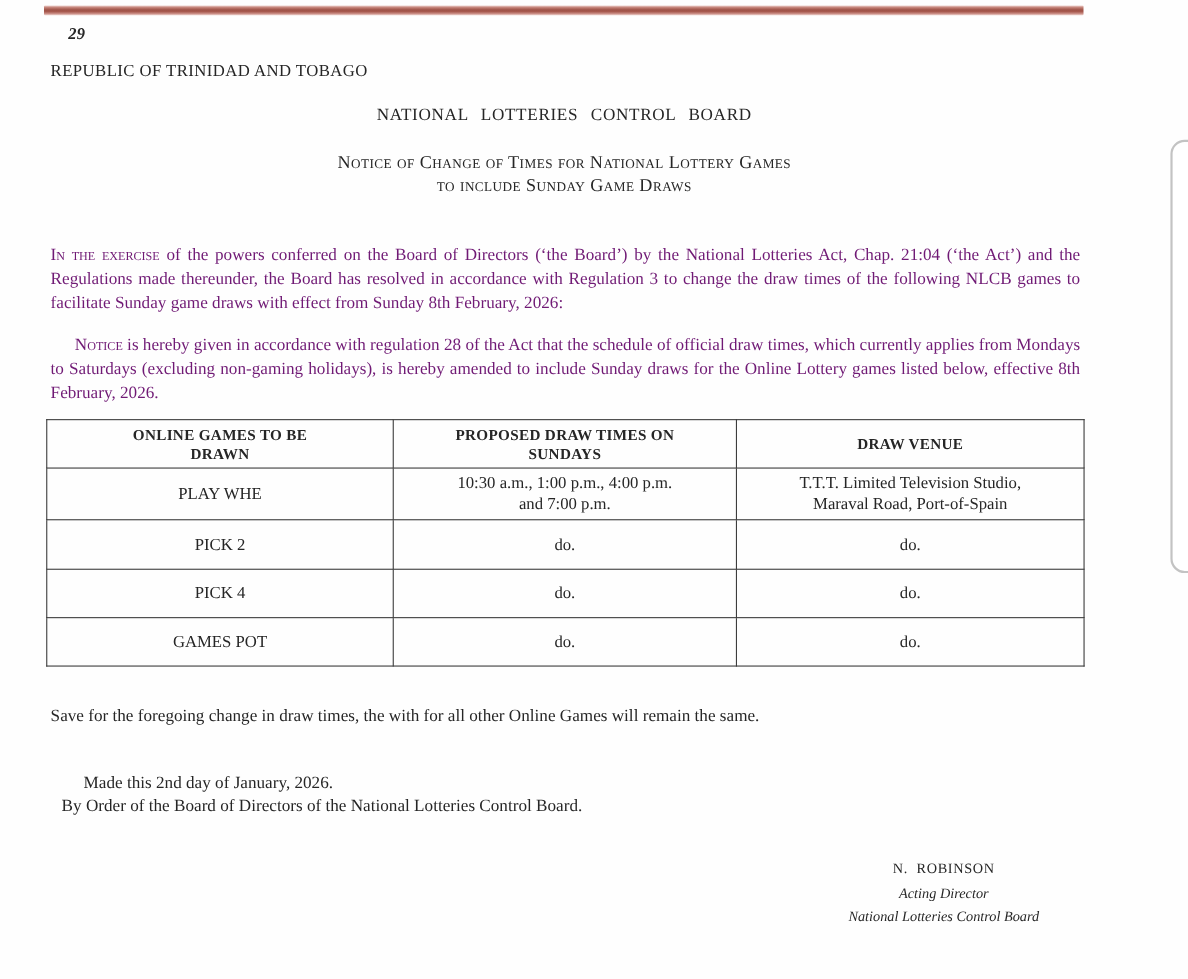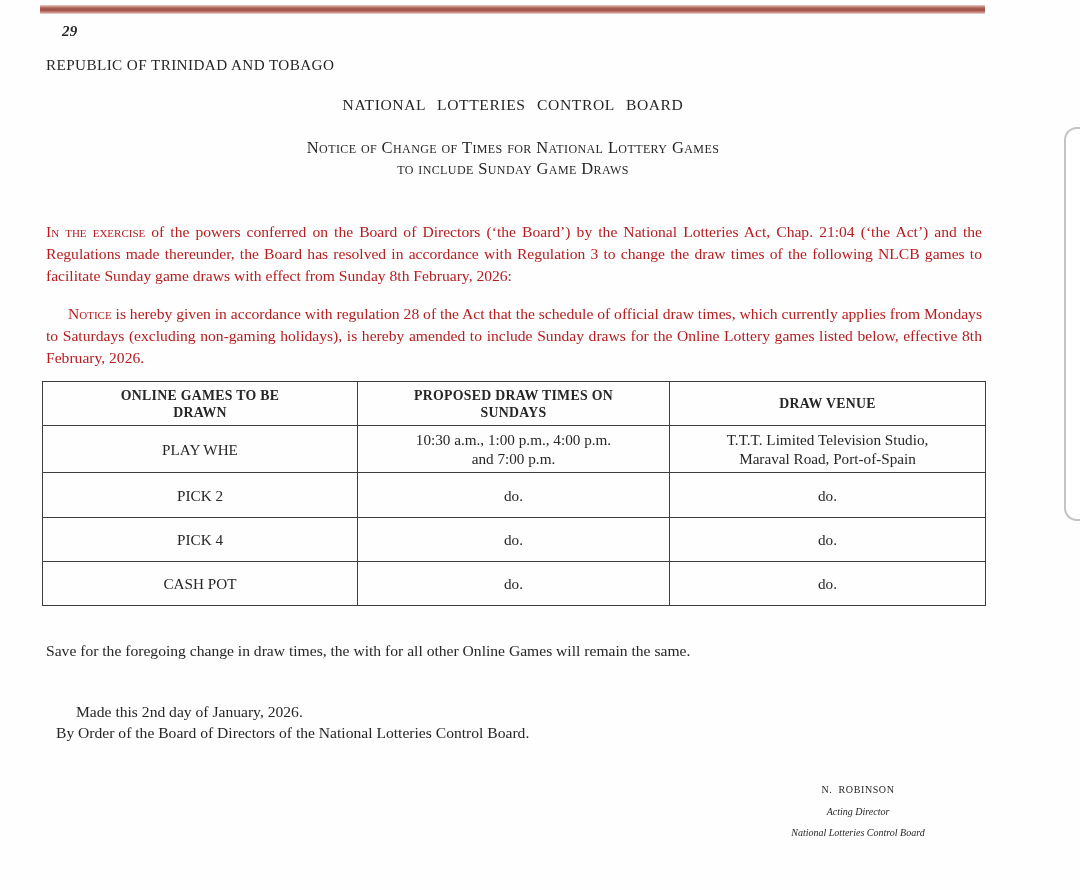--- a/index.html
+++ b/index.html
@@ -21,21 +21,21 @@
     width: 945px; height: 9px;
     background: linear-gradient(to bottom,
       #efd3cf 0%, #c07c71 22%, #9e5247 45%, #a85a4f 62%, #cf958d 85%, #f4e2df 100%);
     border-radius: 1px;
   }
   .abs { position: absolute; }
   .body-text {
     font-size: 15.6px;
     line-height: 22px;
     text-align: justify;
-    color: #b91c1c;
+    color: #701a75;
   }
   .sc { font-variant: small-caps; }
   .page-num {
     left: 62px; top: 23px;
     font-size: 15px; font-weight: bold; letter-spacing: .3px; font-style: italic;
   }
   .republic {
     left: 46px; top: 56px;
     font-size: 15.2px; letter-spacing: .4px;
   }
@@ -82,21 +82,21 @@
   .row-1  { height: 47px; }
   .row-2  { height: 45px; padding-left: 20px; }
   .row-3  { height: 44px; }
   .row-4  { height: 44px; }
   .save-line { left: 46px; top: 642px; width: 936px; font-size: 15.6px; }
   .made-line { left: 46px; top: 703px; width: 936px; font-size: 15.6px; padding-left: 30px; box-sizing: border-box; }
   .order-line { left: 46px; top: 724px; width: 936px; font-size: 15.6px; margin-left: 10px; }
   .signature {
     left: 658px; top: 779px; width: 400px;
     text-align: center;
-    font-size: 10px;
+    font-size: 13px;
     line-height: 21.5px;
   }
   .sig-name { white-space: pre; letter-spacing: .6px; }
   .sig-italic { font-style: italic; }
   .scroll-thumb {
     position: absolute;
     left: 1064px; top: 127px;
     width: 30px; height: 394px;
     background: #ffffff;
     border: 2px solid #c3c3c3;
@@ -161,21 +161,21 @@
       <td>PICK 2</td>
       <td>do.</td>
       <td>do.</td>
     </tr>
     <tr class="row-3">
       <td>PICK 4</td>
       <td>do.</td>
       <td>do.</td>
     </tr>
     <tr class="row-4">
-      <td>CASH POT</td>
+      <td>GAMES POT</td>
       <td>do.</td>
       <td>do.</td>
     </tr>
   </tbody>
     </table>
 
   <div class="abs save-line">Save for the foregoing change in draw times, the with for all other Online Games will remain the same.</div>
 
   <div class="abs made-line">Made this 2nd day of January, 2026.</div>
 

